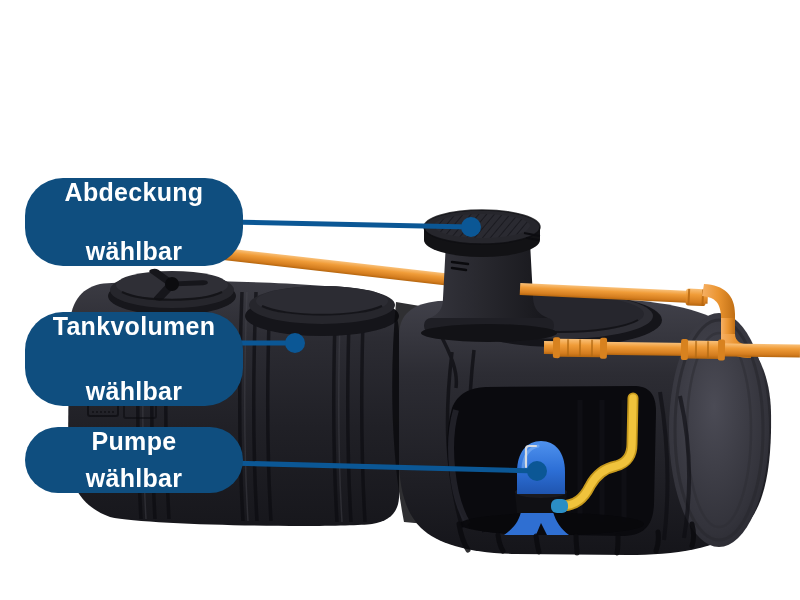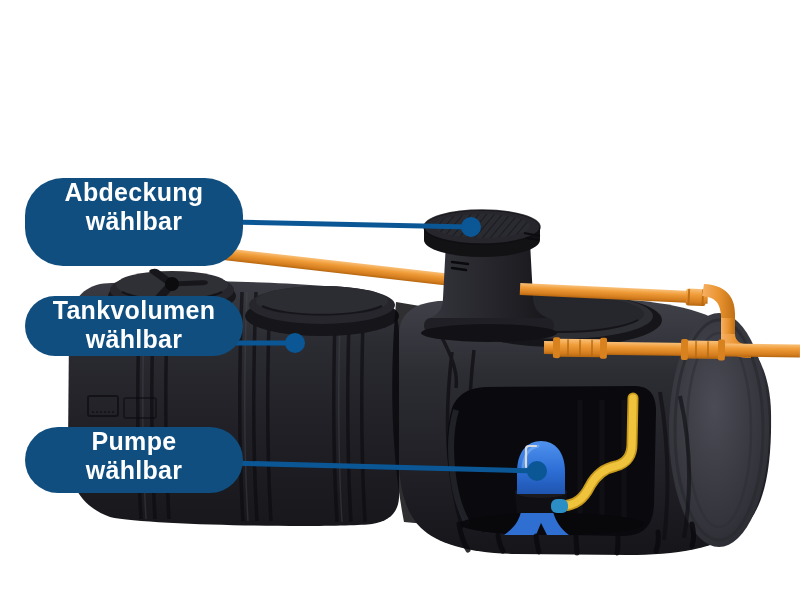--- a/index.html
+++ b/index.html
@@ -4,26 +4,26 @@
 <style>
   html,body{margin:0;padding:0;background:#ffffff;}
   #stage{
     position:relative;width:800px;height:600px;background:#ffffff;
     font-family:"Liberation Sans",sans-serif;overflow:hidden;
   }
   #art{position:absolute;left:0;top:0;z-index:1;}
   .callout{
     position:absolute;left:25px;width:218px;
     background:#0f4e7f;border-radius:38px;color:#ffffff;
-    display:flex;flex-direction:column;align-items:center;justify-content:flex-start;
+    display:flex;flex-direction:column;align-items:center;justify-content:space-between;
     font-weight:bold;font-size:25px;line-height:29px;letter-spacing:.3px;
     z-index:2;text-align:center;
   }
   .c1{top:178px;height:88px;}
-  .c2{top:296px;height:60px;}
+  .c2{top:312px;height:94px;}
   .c3{top:427px;height:66px;}
 </style>
 </head>
 <body>
 
 <div id="stage">
 
   <svg id="art" width="800" height="600" viewBox="0 0 800 600">
     <defs>
       <linearGradient id="leftTankGrad" x1="0" y1="0" x2="0" y2="1">

